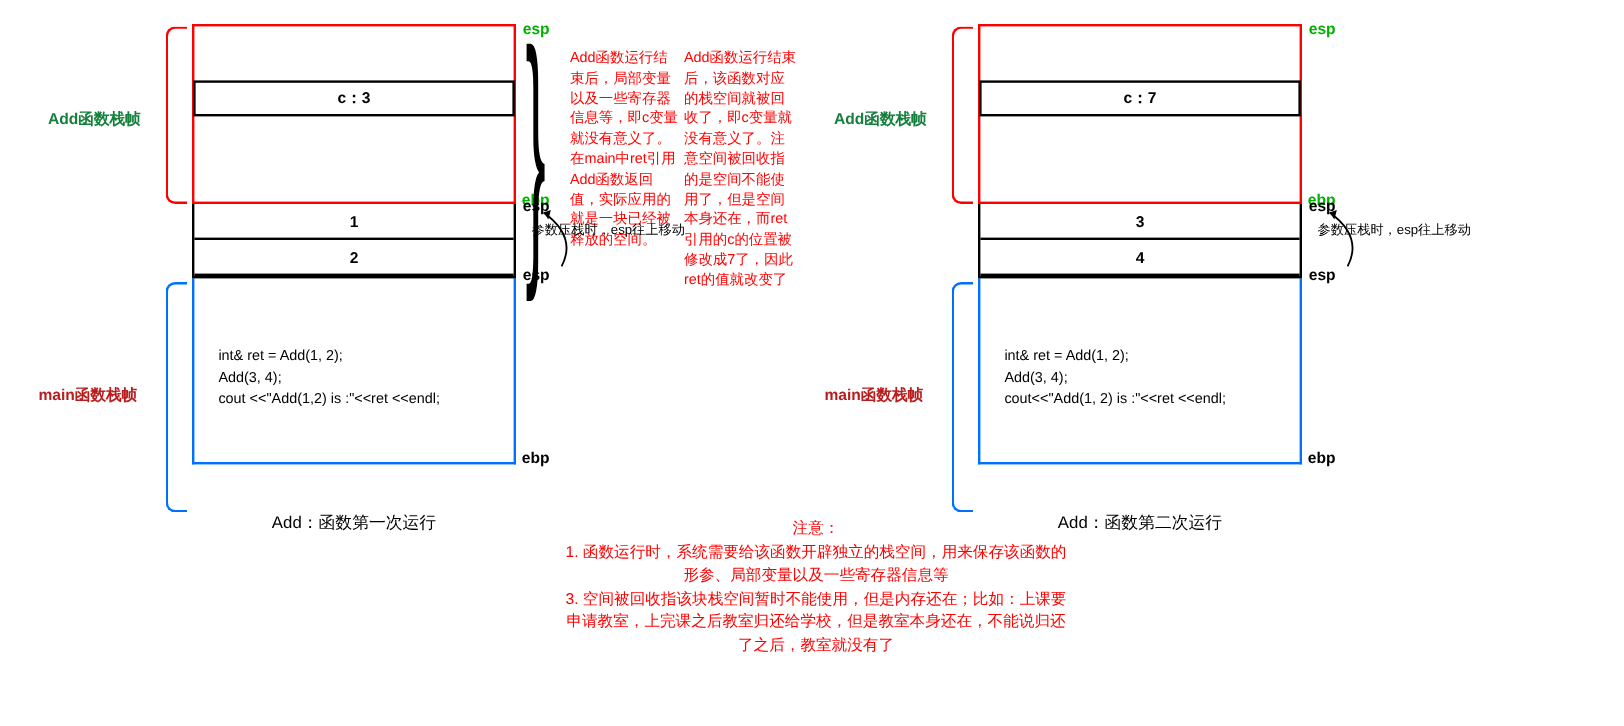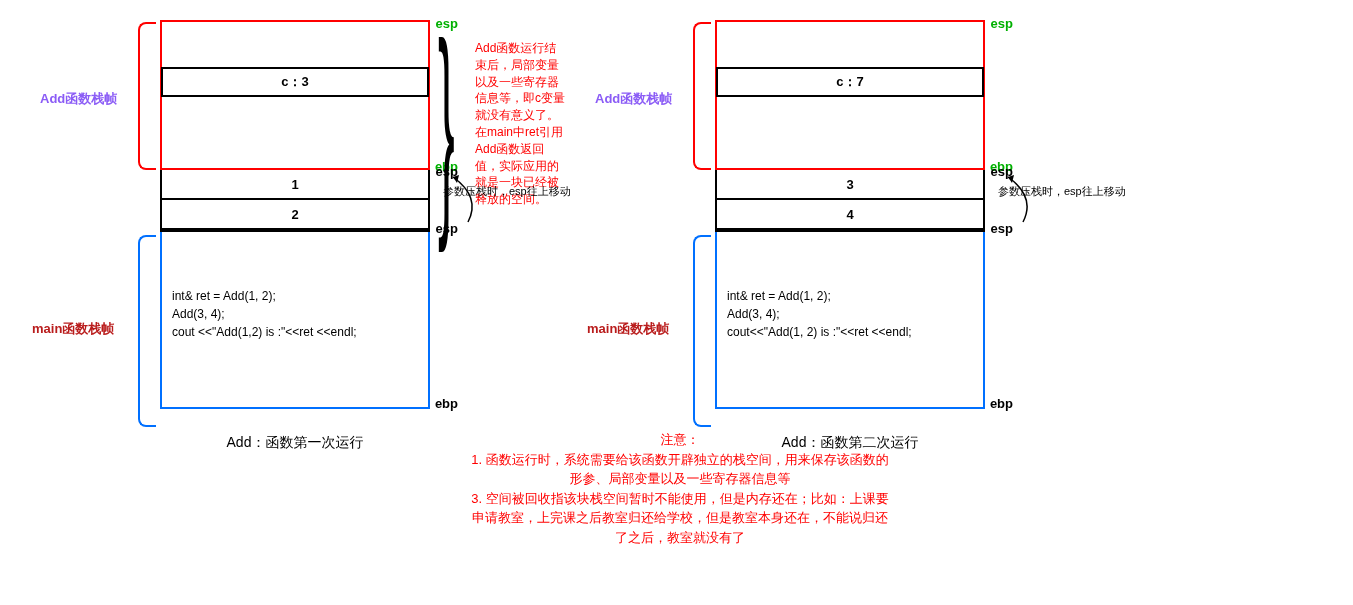--- a/index.html
+++ b/index.html
@@ -6,29 +6,29 @@
 body { font-family: "Microsoft YaHei", Arial, sans-serif; font-size: 12px; background: #fff; padding: 20px; width: 1353px; }
 .container { display: flex; gap: 10px; }
 .left-group, .right-group { position: relative; }
 .stack-col { width: 270px; }
 .red-box { border: 2px solid #ff0000; height: 150px; position: relative; background: #fff; }
 .cell-inner { border: 2px solid #000; height: 30px; display: flex; align-items: center; justify-content: center; font-size: 13px; font-weight: bold; }
 .red-box .cell-inner { position: absolute; top: 45px; left: -1px; right: -1px; text-align: center; }
 .param-box { border: 2px solid #000; border-top: none; }
 .param-box .cell-inner { border: none; border-bottom: 2px solid #000; }
 .param-box .cell-inner:last-child { border-bottom: none; }
-.blue-box { border: 2px solid #0070ff; border-top: none; height: 177px; padding: 55px 20px 20px 10px; font-size: 12px; line-height: 1.5; }
+.blue-box { border: 2px solid #0070ff; border-top: none; height: 155px; padding: 55px 20px 20px 20px; font-size: 12px; line-height: 1.5; }
 .label-left { position: absolute; display: flex; align-items: center; font-weight: bold; font-size: 13px; }
-.label-left.red { color: #8b5cf6; }
+.label-left.red { color: #15803d; }
 .label-left.blue { color: #b91c1c; }
 .reg-label { position: absolute; font-size: 13px; font-weight: bold; color: #000; }
 .reg-label.green { color: #00b000; }
 .annotation { position: absolute; font-size: 11px; }
 .explain-col { color: #ff0000; font-size: 12px; line-height: 1.4; width: 90px; padding-top: 20px; }
-.caption { text-align: center; font-size: 14px; margin-top: 25px; }
+.caption { text-align: center; font-size: 14px; margin-top: 40px; }
 .notes { color: #ff0000; font-size: 13px; line-height: 1.5; width: 420px; position: absolute; text-align: center; }
 .brace-v { position: absolute; width: 18px; border-left: 2px solid; border-top: 2px solid; border-bottom: 2px solid; }
 </style>
 </head>
 <body>
 
 <div class="container">
 
   <div class="left-group" style="position:relative; width:590px;">
 
@@ -64,20 +64,21 @@
         <div>cout &lt;&lt;"Add(1,2) is :"&lt;&lt;ret &lt;&lt;endl;</div>
         <span class="reg-label" style="right:-30px; bottom:-6px;">ebp</span>
       </div>
       <div class="caption">Add：函数第一次运行</div>
     </div>
 
     <div style="position:absolute; left:418px; top:-10px; font-size:200px; transform:scaleX(0.25) scaleY(1.15); transform-origin:left center;">}</div>
   </div>
 
   <div class="explain-col" style="margin-left:-145px;">Add函数运行结束后，局部变量以及一些寄存器信息等，即c变量就没有意义了。在main中ret引用Add函数返回值，实际应用的就是一块已经被释放的空间。</div>
+  <div class="explain-col" style="width:95px; margin-left:-5px;">Add函数运行结束后，该函数对应的栈空间就被回收了，即c变量就没有意义了。注意空间被回收指的是空间不能使用了，但是空间本身还在，而ret引用的c的位置被修改成7了，因此ret的值就改变了</div>
 
   <div class="right-group" style="position:relative; width:590px;">
     <div class="label-left red" style="top:70px; left:20px;">
       <span>Add函数栈帧</span>
     </div>
     <div class="brace-v" style="top:2px; left:118px; height:148px; border-color:#ff0000; border-radius:8px 0 0 8px;"></div>
     <div class="label-left blue" style="top:300px; left:12px;">
       <span>main函数栈帧</span>
     </div>
     <div class="brace-v" style="top:215px; left:118px; height:192px; border-color:#0070ff; border-radius:8px 0 0 8px;"></div>

